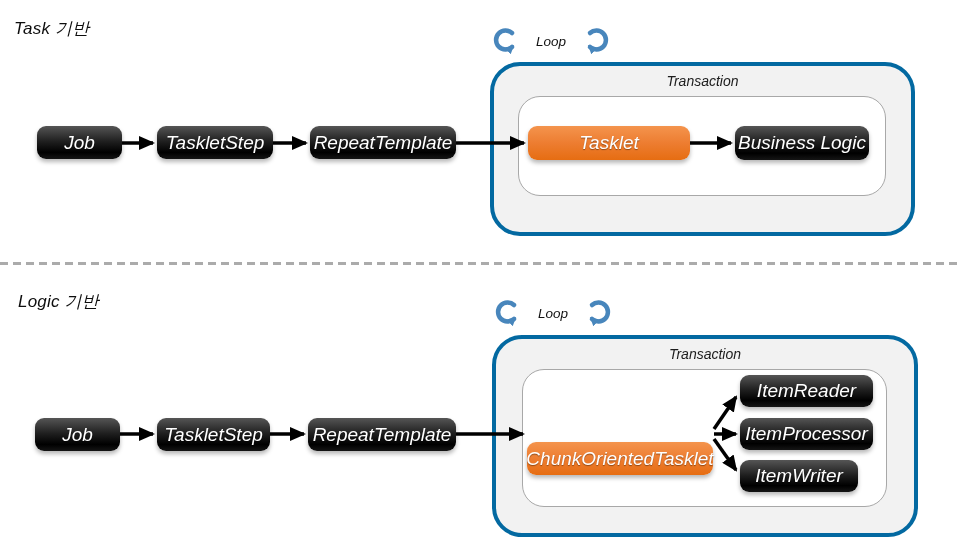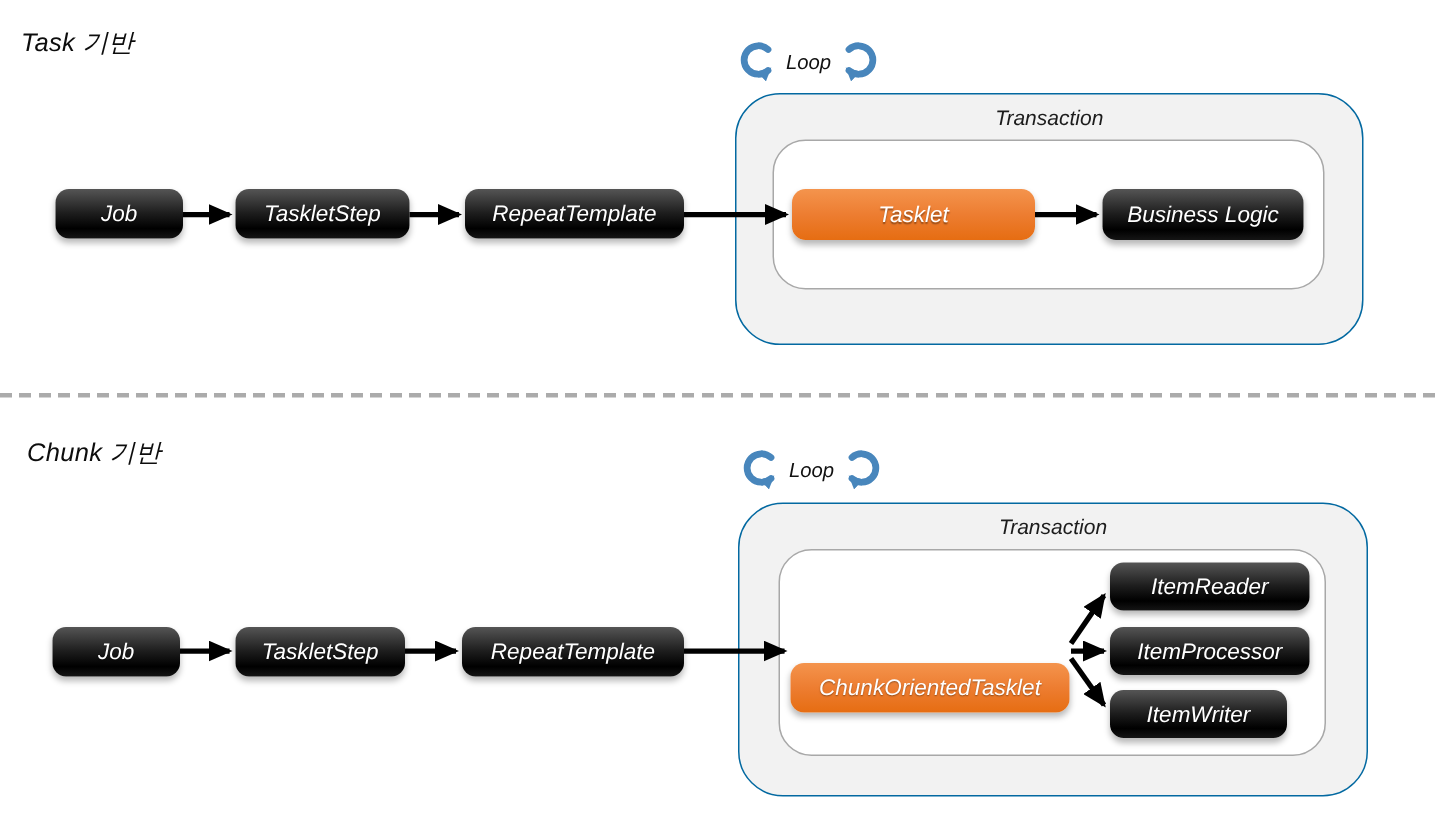--- a/index.html
+++ b/index.html
@@ -9,43 +9,43 @@
     font-style:italic;
   }
   .section-title{
     position:absolute;font-size:17px;color:#0d0d0d;letter-spacing:.2px;
   }
   .divider{
     position:absolute;left:0;top:262px;width:960px;height:3px;
     background:repeating-linear-gradient(90deg,#ababab 0 8px,transparent 8px 13px);
   }
   .outer-box{
-    position:absolute;background:#f2f2f2;border:1px solid #0369a1;border-radius:30px;
+    position:absolute;background:#f2f2f2;border:4px solid #0369a1;border-radius:30px;
   }
   .inner-box{
     position:absolute;background:#ffffff;border:1px solid #a8a8a8;border-radius:22px;
   }
   .trans-label{
     position:absolute;top:7px;left:0;width:100%;text-align:center;
     font-size:14px;color:#1c1c1c;
   }
   .node{
     position:absolute;display:flex;align-items:center;justify-content:center;
-    color:#fff;font-size:15px;border-radius:9px;
+    color:#fff;font-size:19px;border-radius:9px;
     box-shadow:0 3px 4px rgba(0,0,0,.28);
     text-shadow:0 1px 1px rgba(0,0,0,.4);white-space:nowrap;
   }
   .node-black{
     background:linear-gradient(180deg,#555555 0%,#1e1e1e 48%,#000000 80%,#151515 100%);
   }
   .node-orange{
     background:linear-gradient(180deg,#f4944d 0%,#ed7d31 50%,#e66d12 100%);
   }
   .loop{
-    position:absolute;display:flex;align-items:center;gap:6px;
+    position:absolute;display:flex;align-items:center;gap:18px;
   }
   .loop-label{font-size:13.5px;color:#111;padding:0 1px;}
   .loop svg.mirror{transform:scaleX(-1);}
   .arrows{position:absolute;left:0;top:0;pointer-events:none;}
 </style>
 </head>
 <body>
 
 <div class="canvas">
 
@@ -77,21 +77,21 @@
   </div>
 
   <div class="node node-black" style="left:37px;top:126px;width:85px;height:33px">Job</div>
   <div class="node node-black" style="left:157px;top:126px;width:116px;height:33px">TaskletStep</div>
   <div class="node node-black" style="left:310px;top:126px;width:146px;height:33px">RepeatTemplate</div>
   <div class="node node-orange" style="left:528px;top:126px;width:162px;height:34px">Tasklet</div>
   <div class="node node-black" style="left:735px;top:126px;width:134px;height:34px">Business Logic</div>
 
   <div class="divider"></div>
 
-  <div class="section-title" style="left:18px;top:290px">Chunk 기반</div>
+  <div class="section-title" style="left:18px;top:290px">Logic 기반</div>
 
   <div class="loop" style="left:493px;top:299px">
     <svg width="26" height="28" viewBox="0 0 26 28">
       <defs>
           <marker id="mL2" viewBox="0 0 10 10" refX="6" refY="4.5" markerWidth="10" markerHeight="10" markerUnits="userSpaceOnUse" orient="auto">
             <path d="M0,0 L9,4.5 L0,9 Z" fill="#4886BC"></path>
           </marker>
         </defs>
       <path d="M 21,6 A 9.5,9.5 0 1 0 21,20" fill="none" stroke="#4886BC" stroke-width="4.5" stroke-linecap="round" marker-end="url(#mL2)"></path>
     </svg>

